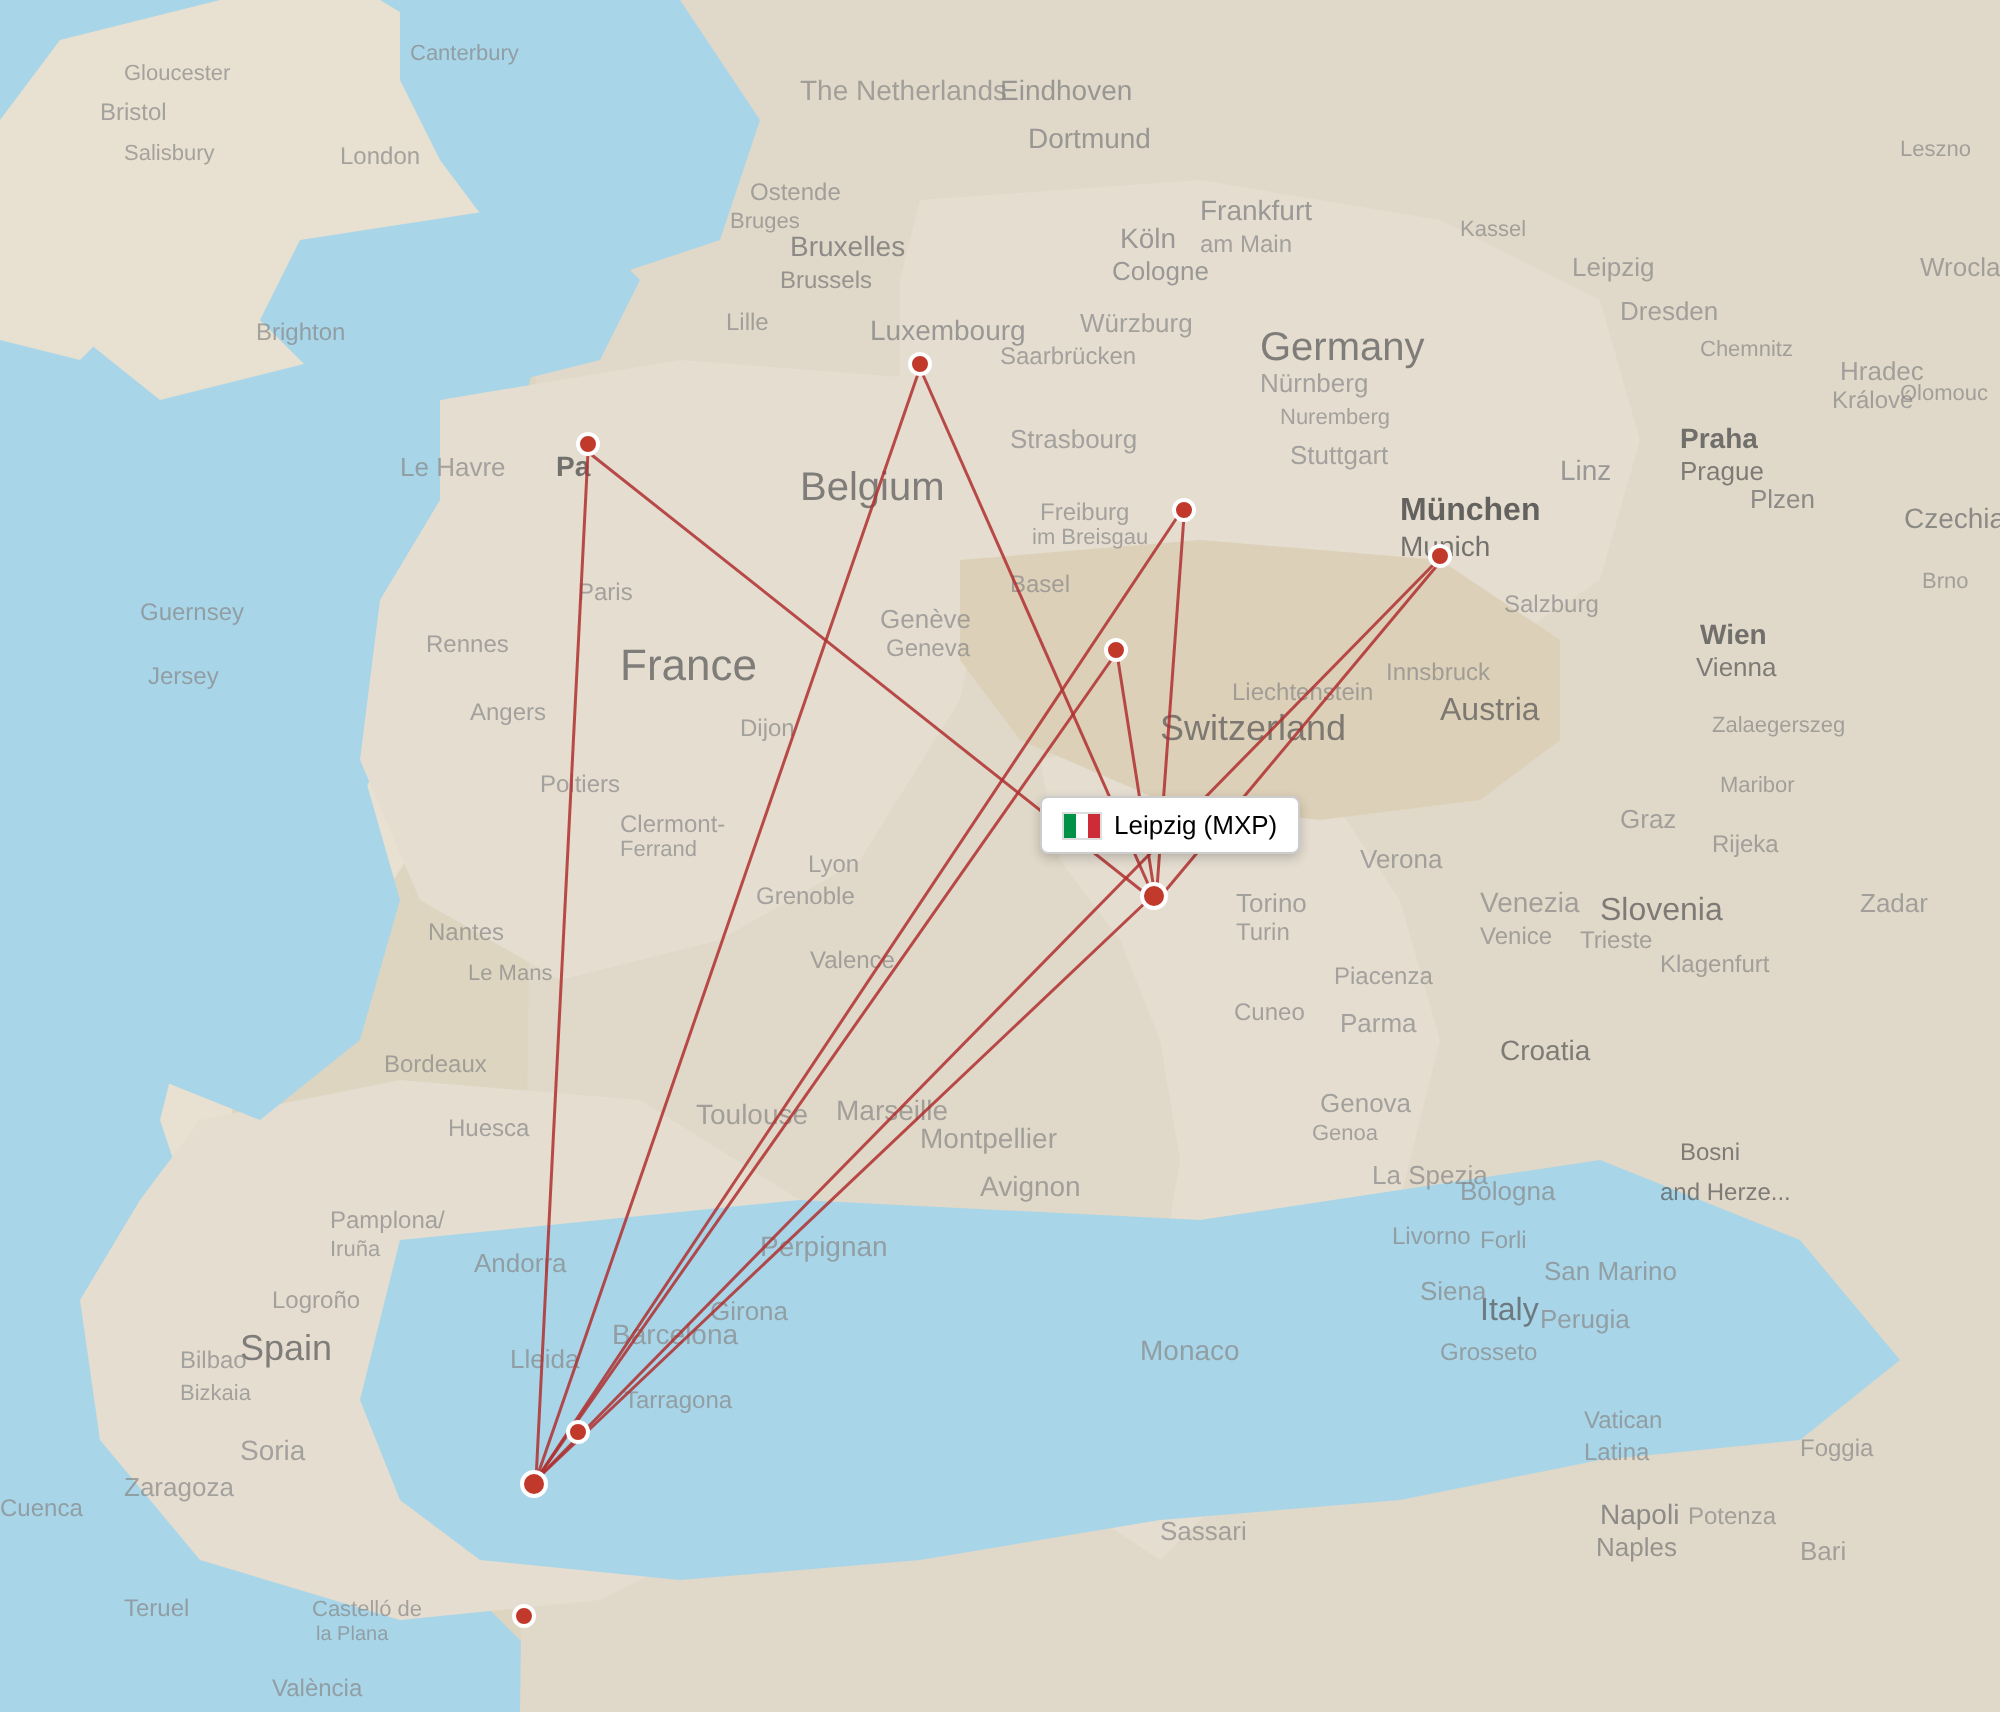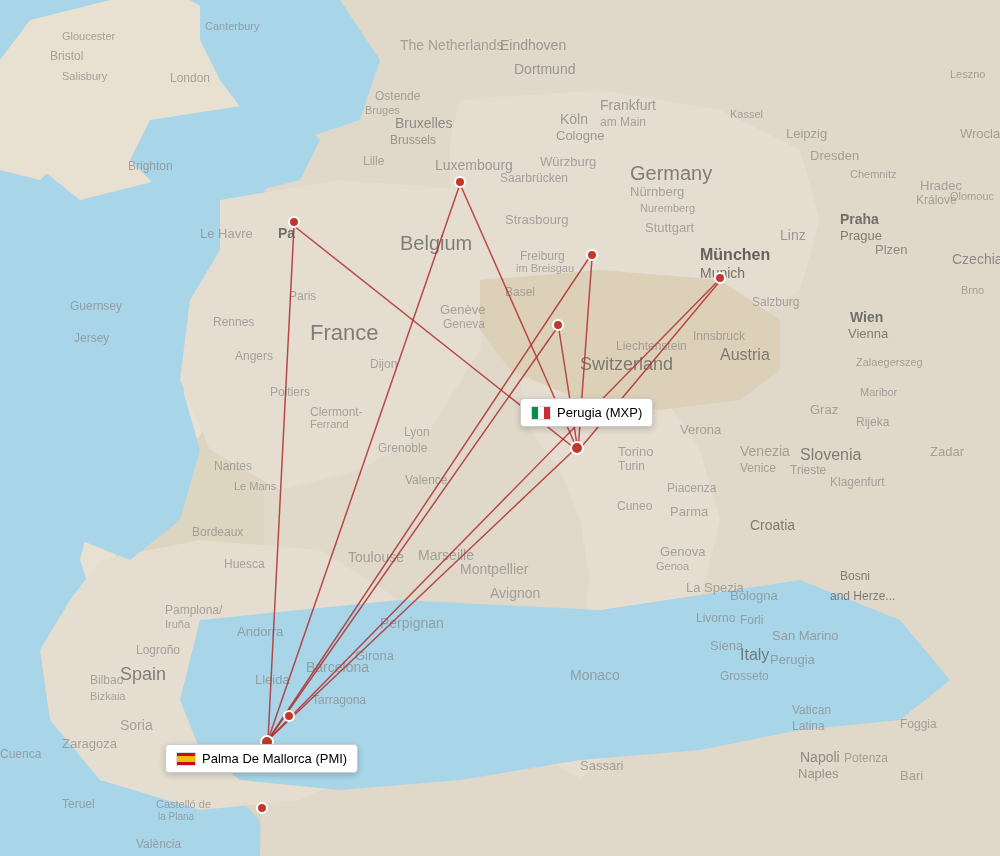--- a/index.html
+++ b/index.html
@@ -264,20 +264,16 @@
 
     <circle cx="577" cy="448" r="6" fill="#c0392b" stroke="white" stroke-width="2"></circle>
 
     <circle cx="267" cy="742" r="6" fill="#c0392b" stroke="white" stroke-width="2"></circle>
 
     <circle cx="262" cy="808" r="5" fill="#c0392b" stroke="white" stroke-width="2"></circle>
   </svg>
 
   <div class="tooltip" style="left: 520px; top: 398px;">
     <span class="flag flag-it"></span>
-    <span>Perugia (MXP)</span>
+    <span>Leipzig (MXP)</span>
   </div>
 
-  <div class="tooltip" style="left: 165px; top: 744px;">
-    <span class="flag flag-es"></span>
-    <span>Palma De Mallorca (PMI)</span>
-  </div>
 </div>
 
 </body></html>

